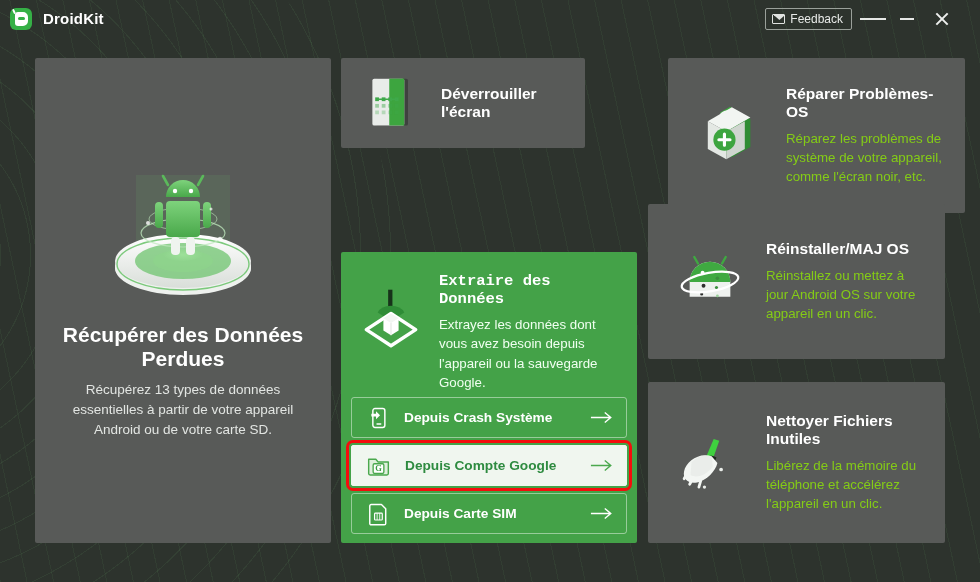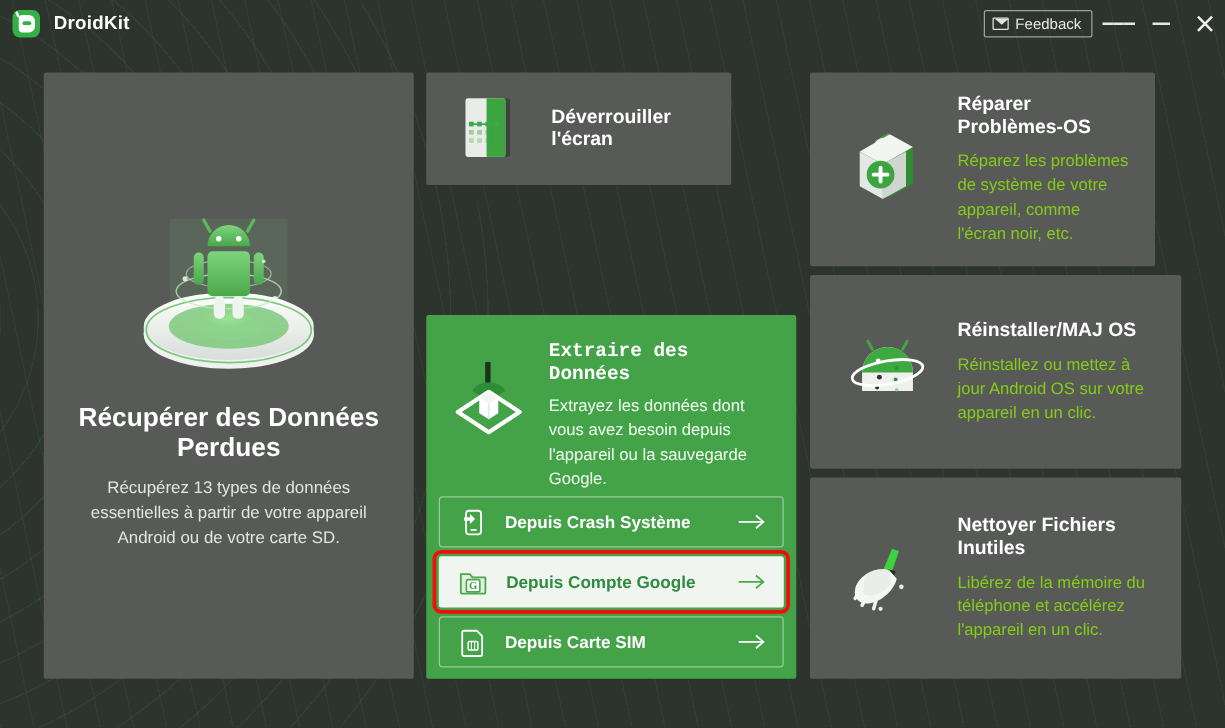--- a/index.html
+++ b/index.html
@@ -58,21 +58,21 @@
   .logo .ant {
     position: absolute; left: 3px; top: 1px; width: 2px; height: 5px;
     background: #ffffff; transform: rotate(-25deg); border-radius: 1px;
   }
   .app-title {
     color: #ffffff; font-size: 15px; font-weight: bold;
     margin-left: 11px; letter-spacing: .2px;
   }
   .tb-right {
     margin-left: auto; display: flex; align-items: center; gap: 0px;
-    padding-right: 4px;
+    padding-right: 26px;
   }
   .feedback-btn {
     display: flex; align-items: center; gap: 5px;
     border: 1px solid #9aa09a; border-radius: 2px;
     padding: 3px 8px 3px 6px;
     color: #e8eae8; font-size: 12px;
     background: transparent; cursor: pointer;
   }
   .env {
     width: 13px; height: 10px; border: 1.3px solid #e0e2e0; border-radius: 1px;
@@ -148,22 +148,22 @@
   .sub-item .lbl { margin-left: 14px; }
   .sub-item .arrow { margin-left: auto; }
   .sub-item.highlight {
     background: #f0f6ef; border: 1px solid #f0f6ef;
     color: #2e8b40;
     outline: 3px solid #f40d0d; outline-offset: 2px;
     border-radius: 2px;
   }
 
   
-  #card-repair   { left: 648px; top: 21px;  width: 276px; height: 155px; }
-  #card-reinstall{ left: 648px; top: 183px; width: 297px; height: 155px; }
+  #card-repair   { left: 668px; top: 21px;  width: 297px; height: 155px; }
+  #card-reinstall{ left: 648px; top: 167px; width: 297px; height: 155px; }
   #card-clean    { left: 648px; top: 345px; width: 297px; height: 161px; }
 
   .rc { display: flex; align-items: center; padding: 0 18px 0 14px; gap: 8px; }
   .rc-ico { width: 96px; flex: none; display: flex; justify-content: center; }
   .rc-title { color: #ffffff; font-size: 15.5px; font-weight: bold; }
   .rc-desc  { color: #84cc16; font-size: 13.3px; line-height: 1.45; margin-top: 8px; }
 
   svg { display: block; }
 </style>
 </head>

